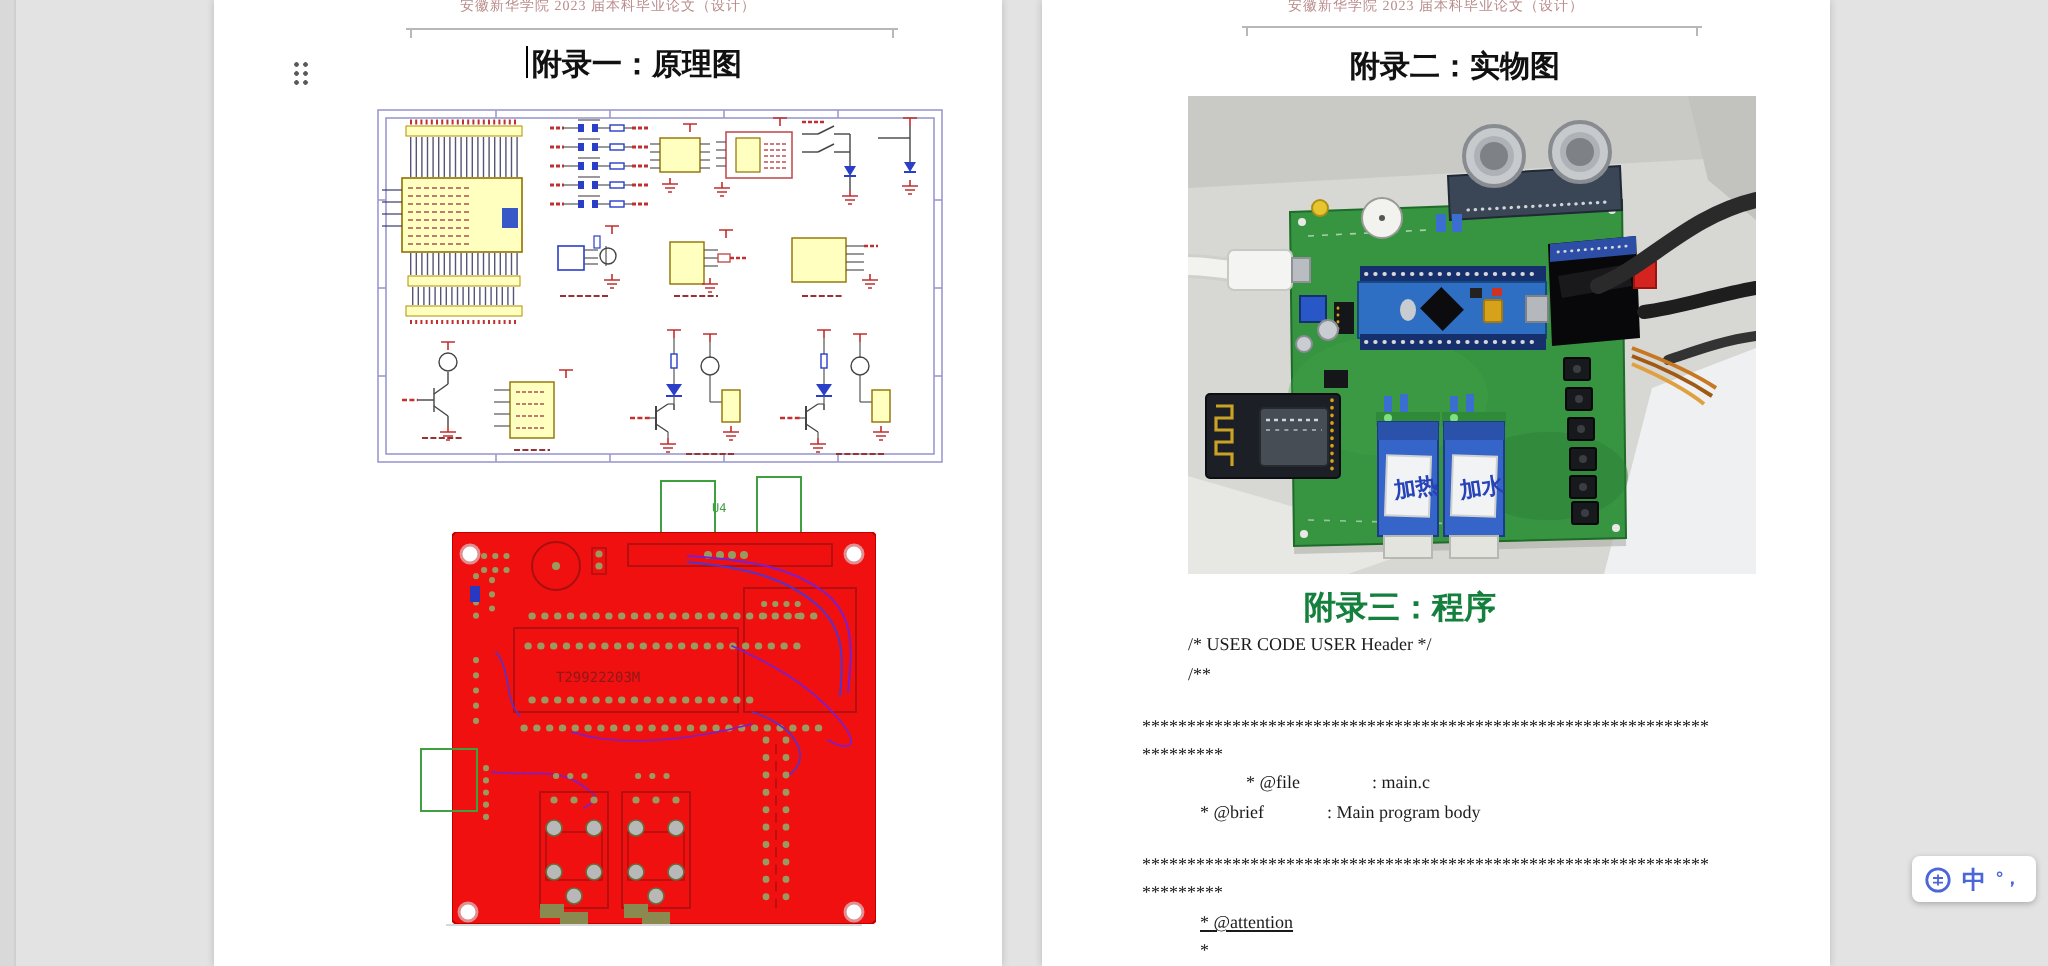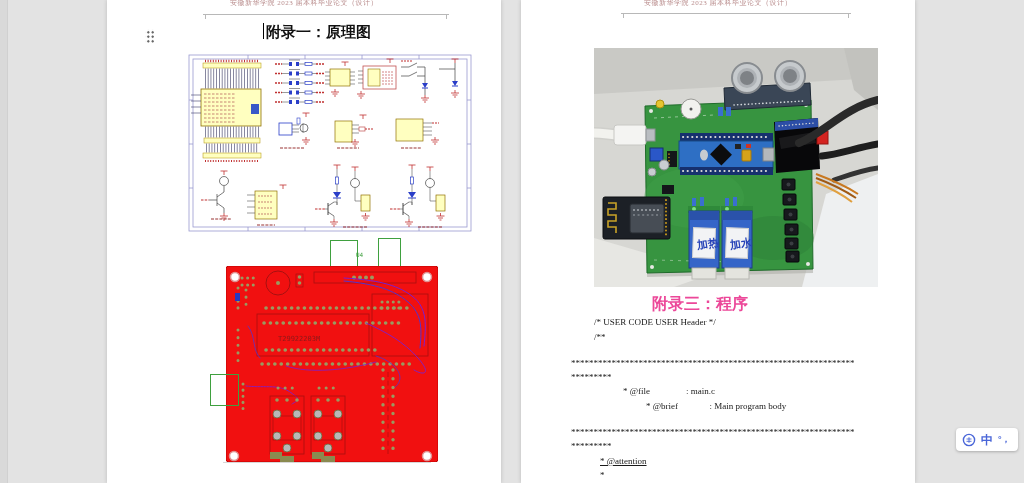--- a/index.html
+++ b/index.html
@@ -21,21 +21,21 @@
     content:"";position:absolute;top:0;width:1px;height:4px;background:#b8b8b8;
   }
   .boundary-mark::before{left:2px;}
   .boundary-mark::after{right:2px;}
   .page-title{
     position:absolute;font-family:"Liberation Serif",serif;font-weight:bold;
     font-size:15px;color:#111;white-space:nowrap;
   }
   .section-title{
     position:absolute;font-family:Liberation Serif, serif;font-weight:bold;
-    font-size:16px;color:#ec4899;white-space:nowrap;
+    font-size:16px;color:#15803d;white-space:nowrap;
   }
   .text-cursor{position:absolute;width:1px;height:16px;background:#000;}
   .drag-handle{
     position:absolute;width:9px;height:14px;
     background-image:radial-gradient(#5a5a5a 1px,transparent 1.3px);
     background-size:4.5px 4.5px;background-position:1px 1px;
   }
   .figure{position:absolute;}
   .green-staple{position:absolute;border:1px solid #3fa03f;border-bottom:none;}
   .net-label{position:absolute;font-size:6px;color:#3fa03f;font-family:"DejaVu Sans Mono",monospace;}
@@ -43,21 +43,21 @@
   .image-bottom-line{position:absolute;height:1px;background:#d8d8d8;}
   .code-line{
     position:absolute;white-space:pre;font-family:"Liberation Serif",serif;
     font-size:9px;color:#1a1a1a;line-height:11px;
   }
   .cl1{left:73px;top:317px;}
   .cl2{left:73px;top:332px;}
   .cl3{left:50px;top:358px;}
   .cl4{left:50px;top:372px;}
   .cl5{left:79px;top:386px;margin-left:23px;}
-  .cl6{left:79px;top:401px;margin-left:46px;}
+  .cl6{left:79px;top:401px;}
   .cl7{left:50px;top:427px;}
   .cl8{left:50px;top:441px;}
   .cl9{left:79px;top:456px;text-decoration:underline;}
   .cl10{left:79px;top:470px;}
   .ime-toolbar{
     position:absolute;left:956px;top:428px;width:62px;height:23px;background:#fff;
     border-radius:4px;box-shadow:0 1px 3px rgba(0,0,0,.25);
     display:flex;align-items:center;gap:5px;padding:0 6px;box-sizing:border-box;
   }
   .ime-mode{font-size:12px;font-weight:bold;color:#4a66d8;line-height:1;}
@@ -377,20 +377,21 @@
     <rect x="86" y="186" width="12" height="7" fill="#8a8a50"></rect>
   </svg>
 
   <div class="green-annotation-rect" style="left:103px;top:374px;width:27px;height:30px;"></div>
   <div class="image-bottom-line" style="left:116px;top:462px;width:208px;"></div>
 </div>
 
 <div class="page page-right">
   <div class="running-header">安徽新华学院 2023 届本科毕业论文（设计）</div>
   <div class="boundary-mark" style="left:100px;top:13px;width:230px;"></div>
+  <div class="page-title" style="left:154px;top:24px;">附录二：实物图</div>
 
   <svg class="figure" style="left:73px;top:48px;" width="284" height="239" viewBox="0 0 284 239">
     <rect x="0" y="0" width="284" height="239" fill="#d7d7d3"></rect>
     <polygon points="0,0 284,0 284,30 0,46" fill="#c9c9c5"></polygon>
     <polygon points="232,146 284,126 284,239 208,239" fill="#eef0f1"></polygon>
     <polygon points="0,190 120,225 80,239 0,239" fill="#e7e7e3"></polygon>
     <polygon points="250,0 284,0 284,62 260,42" fill="#c2c2be"></polygon>
 
     <path d="M53,226 L219,222" stroke="#b0b0aa" stroke-width="6" opacity="0.6"></path>
 

